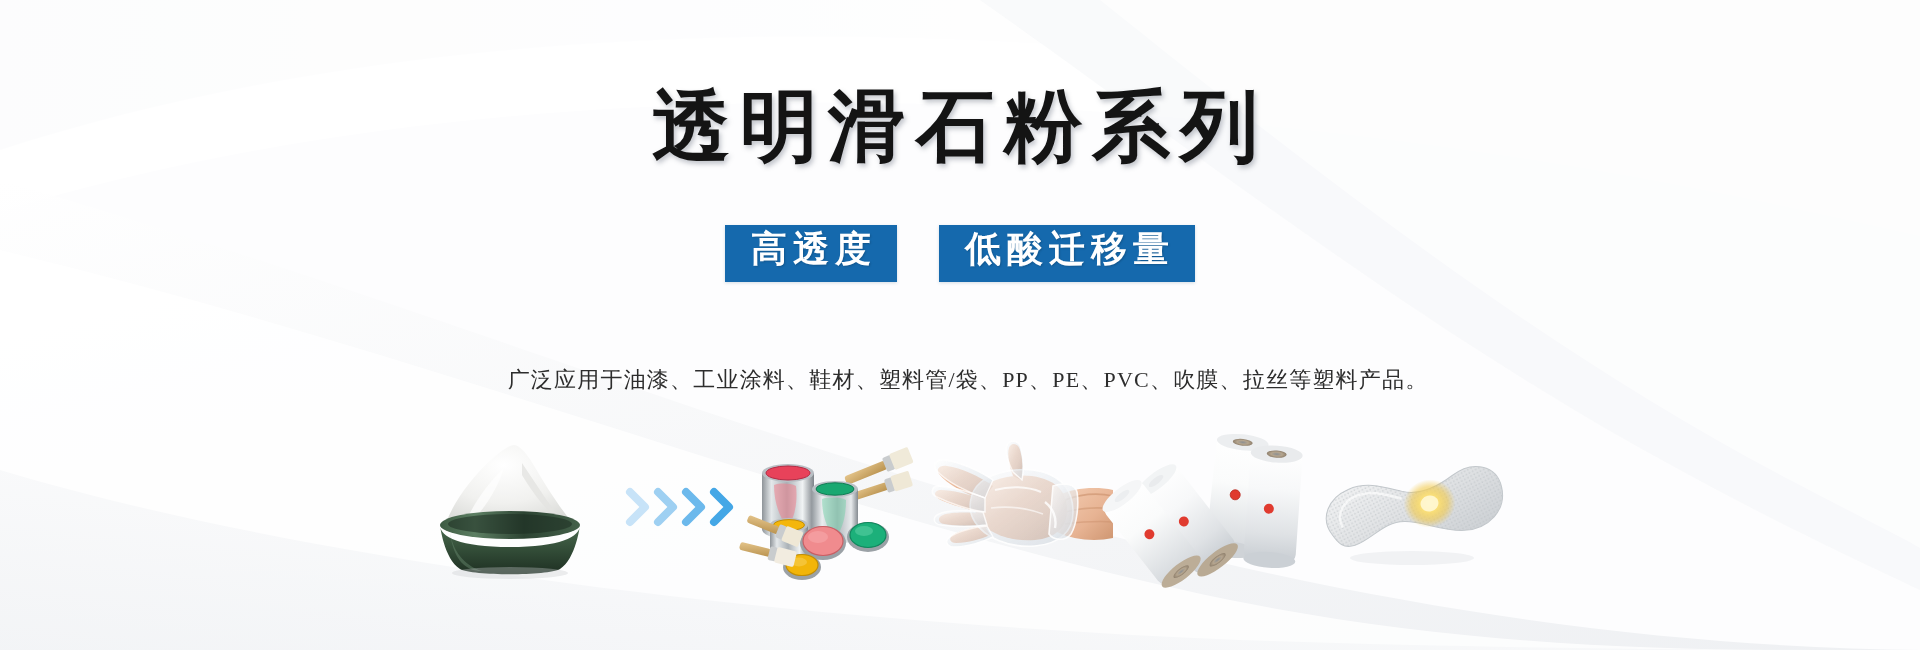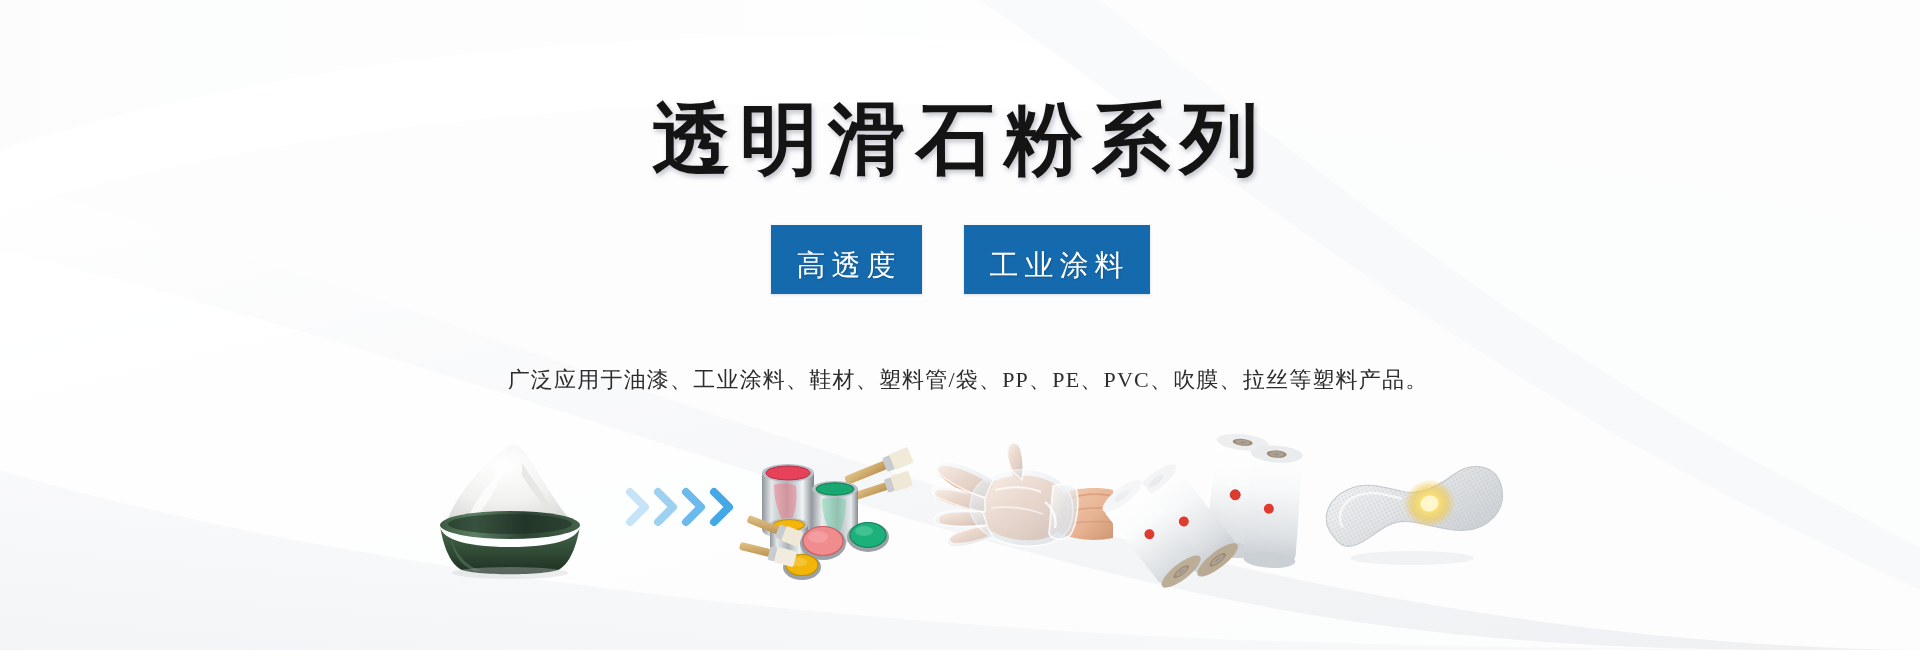--- a/index.html
+++ b/index.html
@@ -39,42 +39,41 @@
   .main-title {
     display: inline-block;
     font-family: "Liberation Serif", "DejaVu Serif", serif;
     font-weight: bold;
     font-size: 78px;
     line-height: 1.05;
     letter-spacing: 10px;
     color: #141414;
     text-shadow: 2px 3px 5px rgba(120,126,140,0.45);
     white-space: nowrap;
-    margin-top: 13px;
   }
 
   
   .badges {
     position: absolute;
     top: 225px;
     left: 0;
     width: 100%;
     display: flex;
     justify-content: center;
     align-items: center;
     gap: 42px;
   }
   .badge {
     background: #1569ad;
     color: #ffffff;
     font-family: "Liberation Serif", "DejaVu Serif", serif;
-    font-weight: normal;
-    font-size: 29px;
+    font-weight: bold;
+    font-size: 36px;
     letter-spacing: 6px;
-    padding: 22px 20px 9px 26px;
+    padding: 1px 20px 9px 26px;
     line-height: 1.3;
     white-space: nowrap;
     text-shadow: 1px 1px 2px rgba(0,0,0,0.18);
     box-shadow: 0 1px 3px rgba(30,70,110,0.18);
   }
 
   
   .desc-wrap {
     position: absolute;
     top: 365px;
@@ -156,21 +155,21 @@
     <path d="M980,0 C1180,140 1420,330 1680,470 C1790,530 1870,566 1920,590 L1920,0 Z" fill="#f4f5f7" opacity="0.55"></path>
     <path d="M1100,0 C1300,160 1540,350 1790,480 C1850,512 1900,536 1920,548 L1920,0 Z" fill="#ffffff" opacity="0.6"></path>
   </svg>
 
   <div class="title-wrap">
     <div class="main-title">透明滑石粉系列</div>
   </div>
 
   <div class="badges">
     <div class="badge">高透度</div>
-    <div class="badge">工业涂料</div>
+    <div class="badge">低酸迁移量</div>
   </div>
 
   <div class="desc-wrap">
     <div class="desc">广泛应用于油漆、工业涂料、鞋材、塑料管/袋、PP、PE、PVC、吹膜、拉丝等塑料产品。</div>
   </div>
 
   <div class="products">
 
     <div class="product p-bowl">
       <svg width="200" height="140" viewBox="0 0 200 140">

